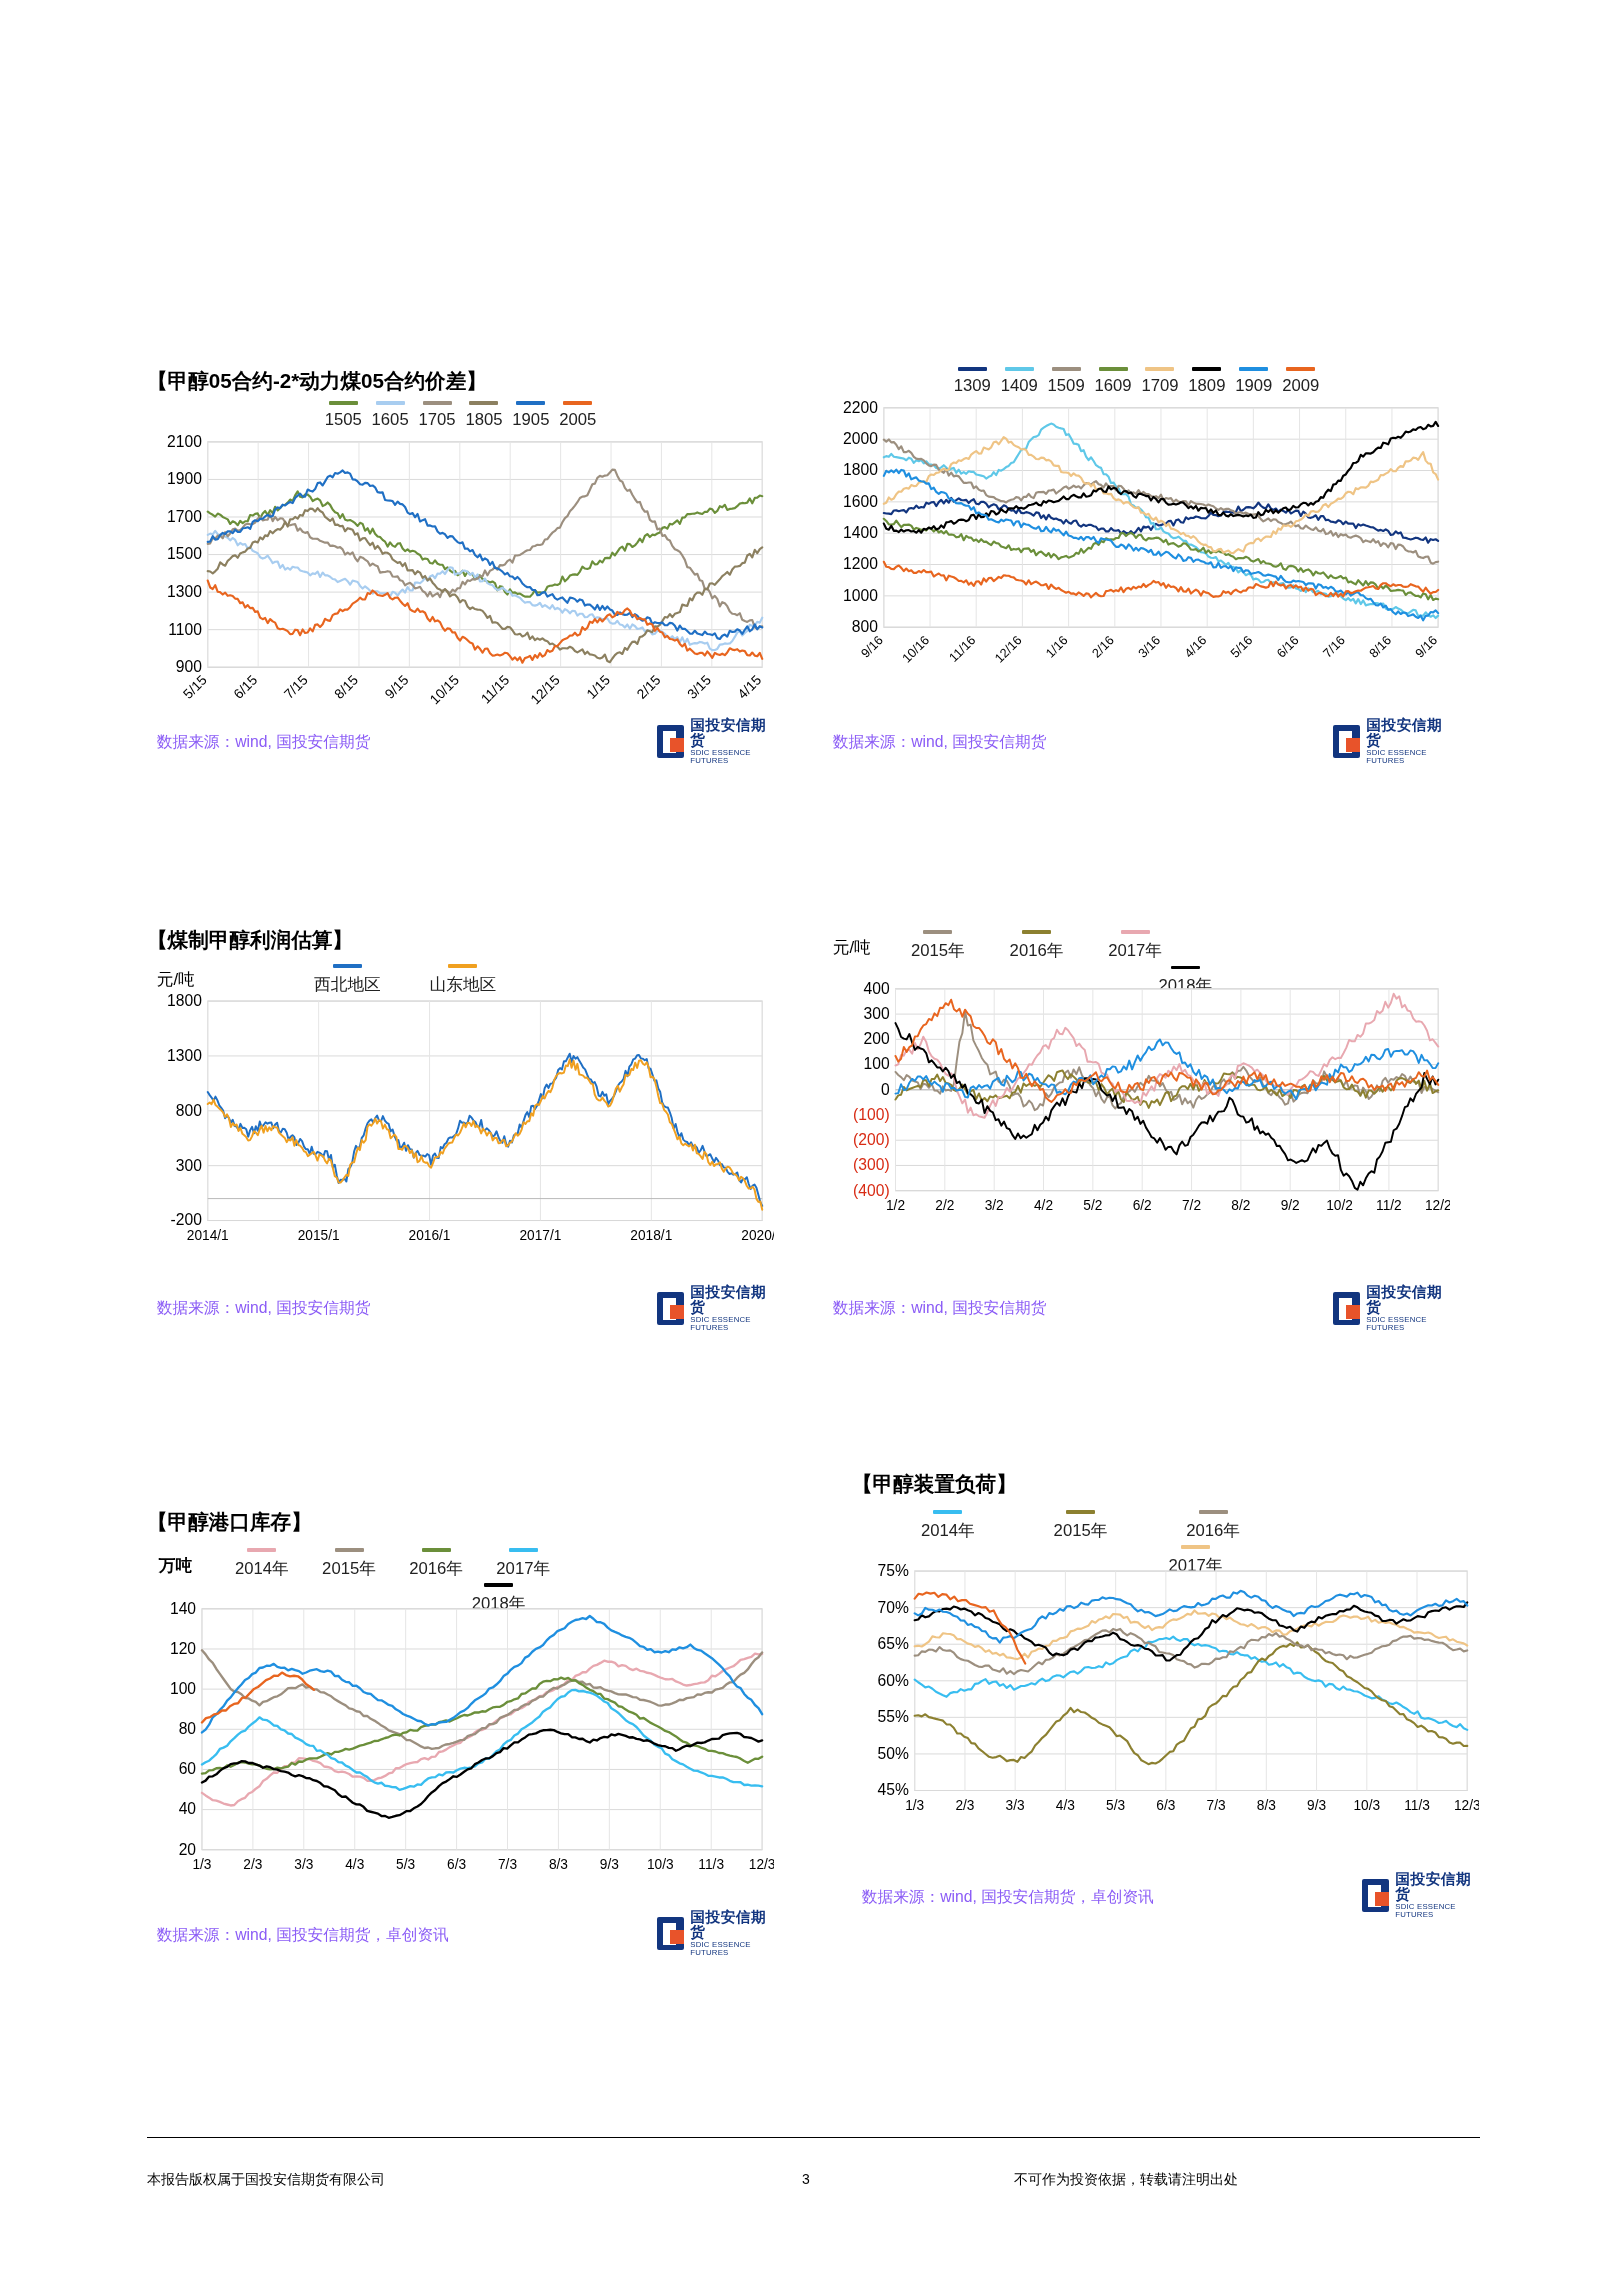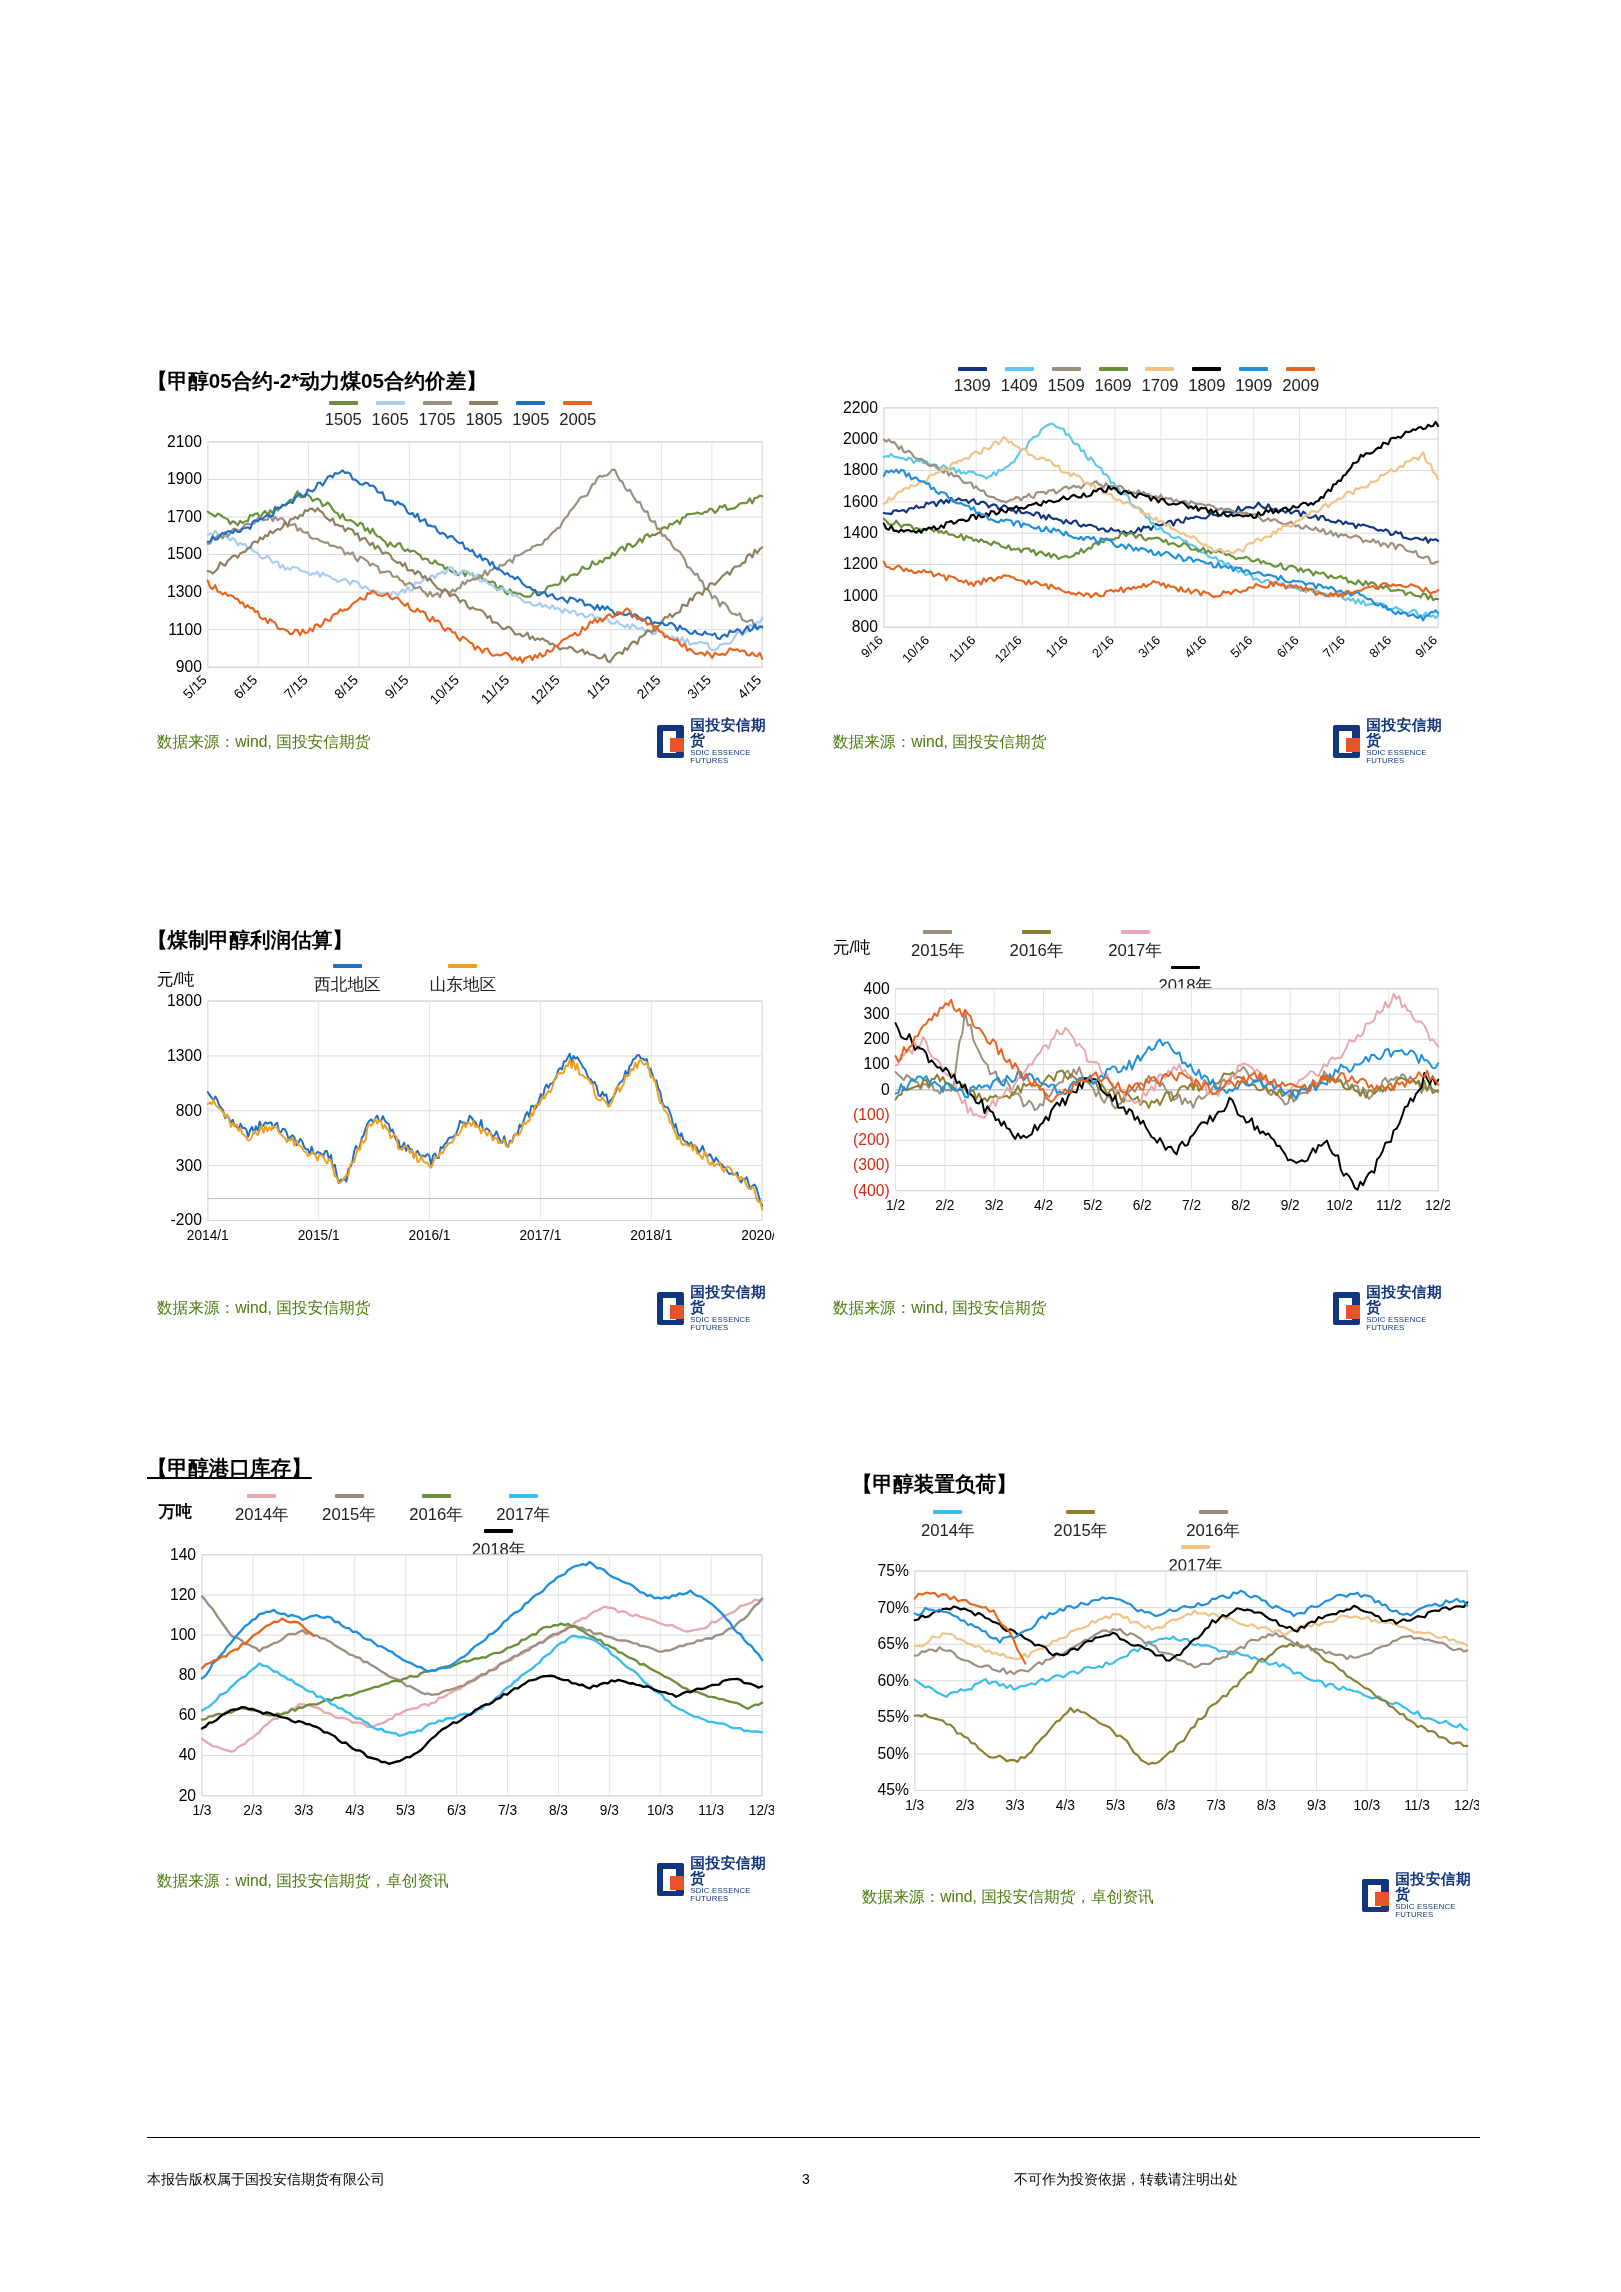--- a/index.html
+++ b/index.html
@@ -69,21 +69,21 @@
   .axis-unit {
     position: absolute;
     font-size: 16.7px;
     color: #000;
   }
   .axis-unit.bold {
     font-weight: bold;
   }
   .source {
     font-size: 15.7px;
-    color: #4d7c0f;
+    color: #8b5cf6;
     position: absolute;
     white-space: nowrap;
   }
   
   .logo {
     position: absolute;
     display: flex;
     align-items: center;
     gap: 5.9px;
   }
@@ -472,21 +472,21 @@
     <div class="source" style="left:9.8px; top:372px;">数据来源：wind, 国投安信期货</div>
     <div class="logo" style="left:510px; top:359px;">
       <div class="logo-mark"></div>
       <div class="logo-text">
         <span class="logo-cn">国投安信期货</span>
         <span class="logo-en">SDIC ESSENCE FUTURES</span>
       </div>
     </div>
   </div>
 
-  <div class="chart-block" style="left:147px; top:1410px; width:627px;text-decoration:underline;">
+  <div class="chart-block" style="left:147px; top:1464px; width:627px;">
     <div class="chart-title">【甲醇港口库存】</div>
     <div style="position:relative;height:59px;">
       <div class="axis-unit bold" style="left:11.8px; top:11.8px;text-align:right;">万吨</div>
       <div class="legend left" style="position:absolute;left:88px;top:5.9px;width:539px;">
         <div class="legend-item">
             <span class="legend-swatch" style="background:#e8a8b0"></span>
             <span class="legend-label">2014年</span>
           </div>
         <div class="legend-item" style="margin-left:23.5px">
             <span class="legend-swatch" style="background:#9c8f7f"></span>

